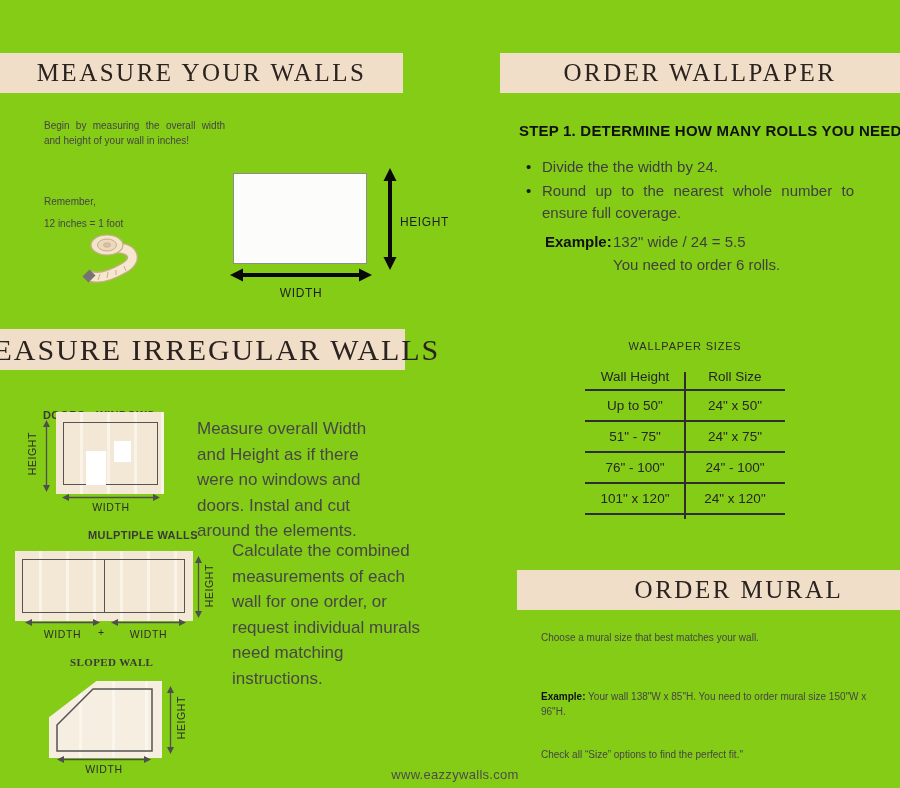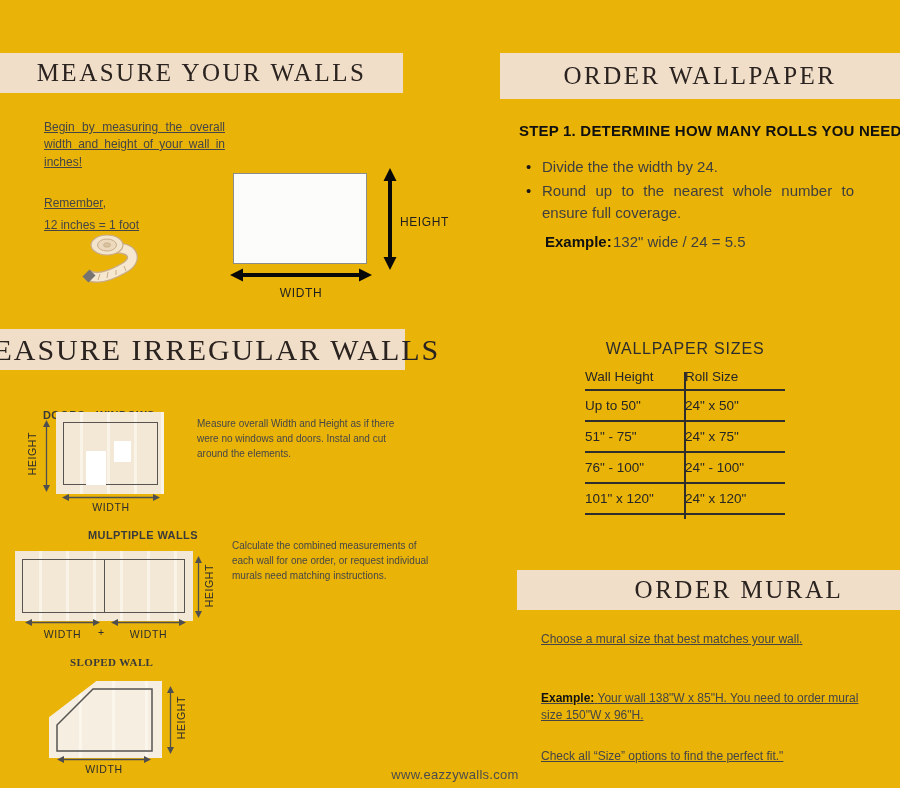--- a/index.html
+++ b/index.html
@@ -1,36 +1,36 @@
 <!DOCTYPE html>
 <html><head>
 <meta charset="utf-8">
 <style>
   html,body { margin:0; padding:0; }
   #canvas {
     position:relative; width:900px; height:788px;
-    background:#eab308; overflow:hidden;
+    background:#84cc16; overflow:hidden;
     font-family:"Liberation Sans", sans-serif; color:#444;
   }
   .abs { position:absolute; }
 
   
   .band {
     position:absolute; background:#f1dec8;
     display:flex; align-items:center; justify-content:center;
   }
   .band .band-title {
     font-family:"Liberation Serif", serif;
     font-size:25px; letter-spacing:2.5px; color:#2a2320; font-weight:400;
     white-space:nowrap;
   }
 
   
-  .body-text { font-size:12px; line-height:1.45; color:#454545;text-decoration:underline; }
-  .body-text-sm { font-size:10px; line-height:1.5; color:#474747; }
+  .body-text { font-size:10px; line-height:1.45; color:#454545; }
+  .body-text-sm { font-size:17px; line-height:1.5; color:#474747; }
   .justify { text-align:justify; }
   .bold-head { font-size:15px; font-weight:bold; color:#101010; white-space:nowrap; letter-spacing:.2px; }
   .small-label { font-size:11px; font-weight:bold; color:#3a3a3a; letter-spacing:.4px; white-space:nowrap; }
   .dim-label { font-size:10.5px; color:#2d2d2d; letter-spacing:.6px; white-space:nowrap; }
   .dim-label-lg { font-size:12px; color:#1f1f1f; letter-spacing:.6px; white-space:nowrap; }
   .vlabel { writing-mode:vertical-rl; transform:rotate(180deg); }
 
   
   .panels {
     background:repeating-linear-gradient(90deg,#f3e8d5 0 24px,#faf3e7 24px 27px);
@@ -38,21 +38,21 @@
   .panels-light {
     background:repeating-linear-gradient(90deg,#f5eee1 0 30px,#fbf6ec 30px 33px);
   }
   .wall-outline { position:absolute; border:1.4px solid #565350; box-sizing:border-box; }
   .white-cutout { position:absolute; background:#ffffff; }
   .mw-divider { position:absolute; left:50%; top:0; width:1.6px; height:100%; background:#565350; }
 
   
   .wp-table { position:absolute; left:585px; top:367px; width:200px; }
   .wp-row { display:flex; border-bottom:2px solid #2e2e2e; }
-  .wp-cell { width:50%; text-align:left; font-size:13.5px; color:#262626; }
+  .wp-cell { width:50%; text-align:center; font-size:13.5px; color:#262626; }
   .wp-head .wp-cell { padding:2px 0 5px 0; }
   .wp-body .wp-cell { padding:7px 0; }
   .wp-vline { position:absolute; left:calc(50% - 1px); top:5px; width:2px; height:147px; background:#2e2e2e; }
 
   ul.bullets { margin:0; padding:0; list-style:none; }
   ul.bullets li { display:flex; margin:0 0 3px 0; }
   ul.bullets .dot { width:16px; flex:0 0 16px; color:#181818; font-size:15px; line-height:1.42; }
   ul.bullets .b-text { flex:1; font-size:15px; line-height:1.42; color:#3f3f3f; text-align:justify; }
 
   .example-row { display:flex; font-size:15px; line-height:1.5; color:#3f3f3f; }
@@ -161,46 +161,47 @@
     <polygon points="4.5,68 1,61 8,61" fill="#4f4f4f"></polygon>
   </svg>
   <div class="abs dim-label vlabel" style="left:175px; top:696px;">HEIGHT</div>
   <svg class="abs" style="left:57px; top:755px;" width="94" height="9" viewBox="0 0 94 9">
     <line x1="4" y1="4.5" x2="90" y2="4.5" stroke="#4f4f4f" stroke-width="1.3"></line>
     <polygon points="0,4.5 7,1 7,8" fill="#4f4f4f"></polygon>
     <polygon points="94,4.5 87,1 87,8" fill="#4f4f4f"></polygon>
   </svg>
   <div class="abs dim-label" style="left:49px; top:763px; width:110px; text-align:center;">WIDTH</div>
 
-  <div class="band" style="left:500px; top:53px; width:400px; height:46px;justify-content:center;">
+  <div class="band" style="left:500px; top:53px; width:400px; height:40px;justify-content:center;">
     <div class="band-title">ORDER WALLPAPER</div>
   </div>
 
   <div class="abs bold-head" style="left:519px; top:122px;">STEP 1. DETERMINE HOW MANY ROLLS YOU NEED:</div>
 
   <ul class="bullets abs" style="left:526px; top:156px; width:328px;">
     <li>
       <span class="dot">•</span>
       <span class="b-text">Divide the the width by 24.</span>
     </li>
     <li>
       <span class="dot">•</span>
       <span class="b-text">Round up to the nearest whole number to ensure full coverage.</span>
     </li>
   </ul>
 
   <div class="example-row abs" style="left:545px; top:231px; width:330px;">
     <div class="example-label">Example:</div>
     <div>
       <div>132" wide / 24 = 5.5</div>
-    </div>
-  </div>
-
-
-  <div class="abs" style="left:585px; top:340px; width:200px; text-align:center; font-size:16px; letter-spacing:.8px; color:#2d2d2d;">WALLPAPER SIZES</div>
+      <div>You need to order 6 rolls.</div>
+    </div>
+  </div>
+
+
+  <div class="abs" style="left:585px; top:340px; width:200px; text-align:center; font-size:11px; letter-spacing:.8px; color:#2d2d2d;">WALLPAPER SIZES</div>
 
   <div class="wp-table">
     <div class="wp-row wp-head">
       <div class="wp-cell">Wall Height</div>
       <div class="wp-cell">Roll Size</div>
     </div>
     <div class="wp-body">
       <div class="wp-row">
         <div class="wp-cell">Up to 50"</div>
         <div class="wp-cell">24" x 50"</div>

